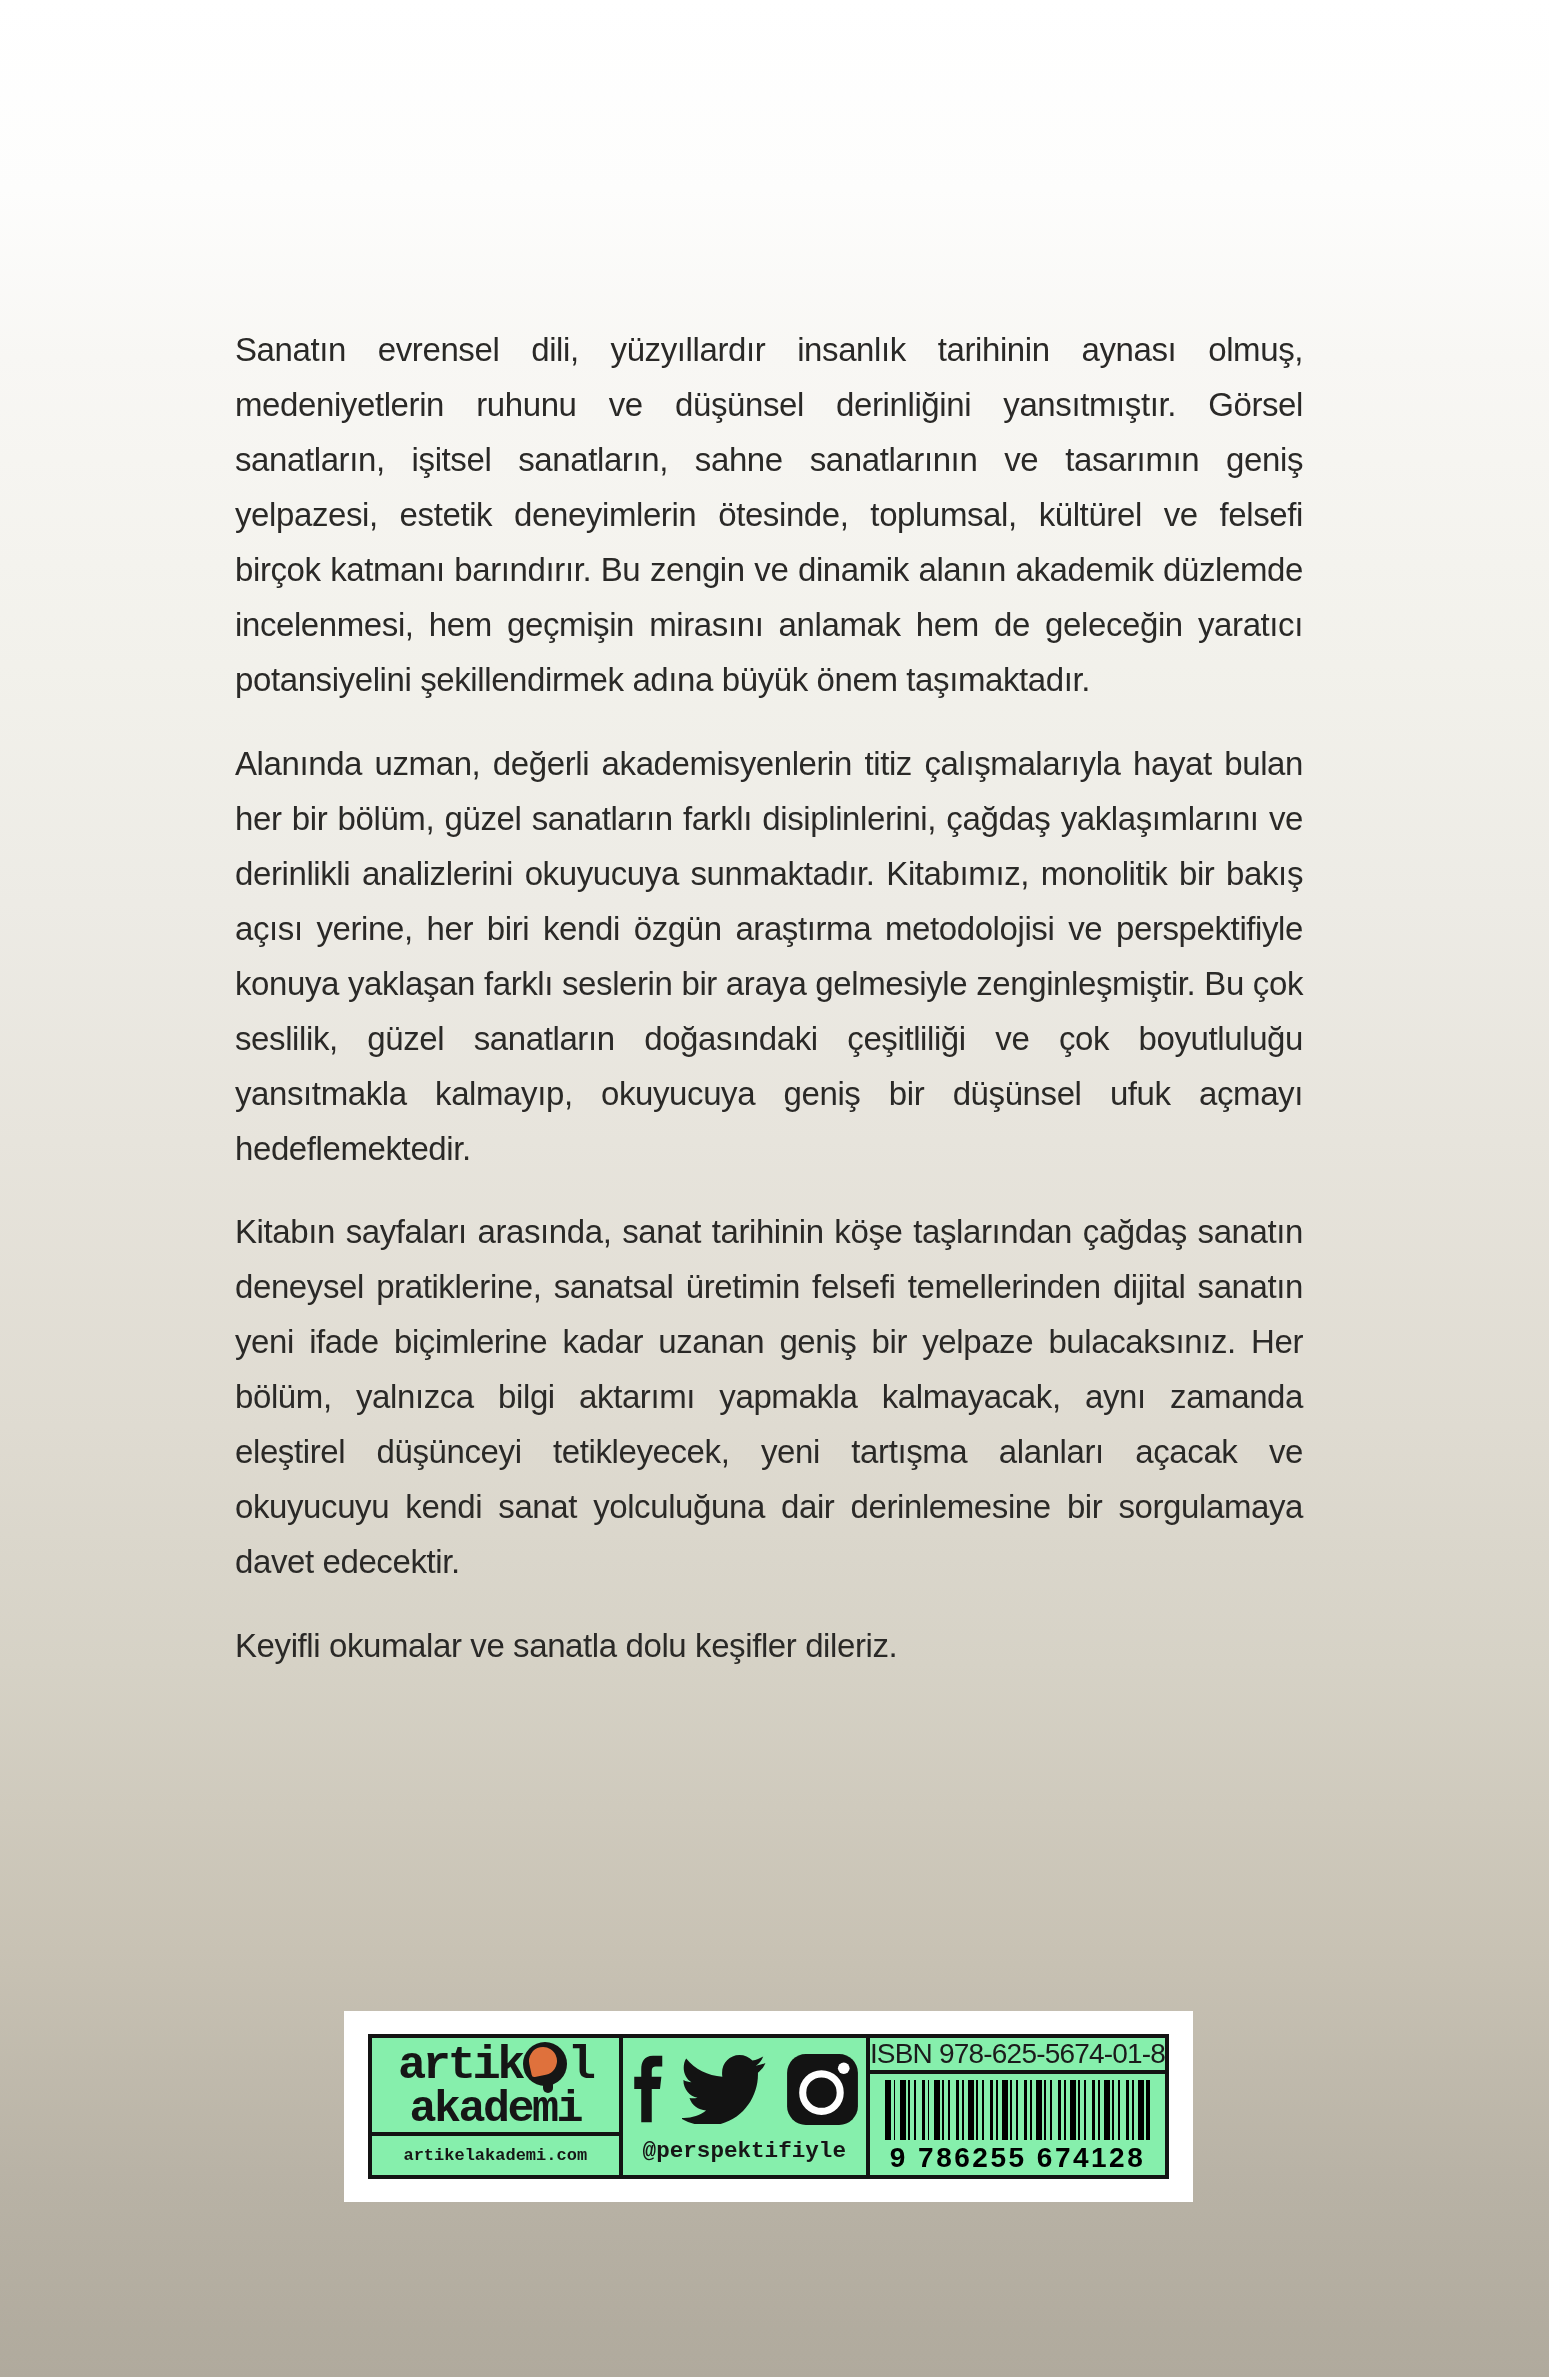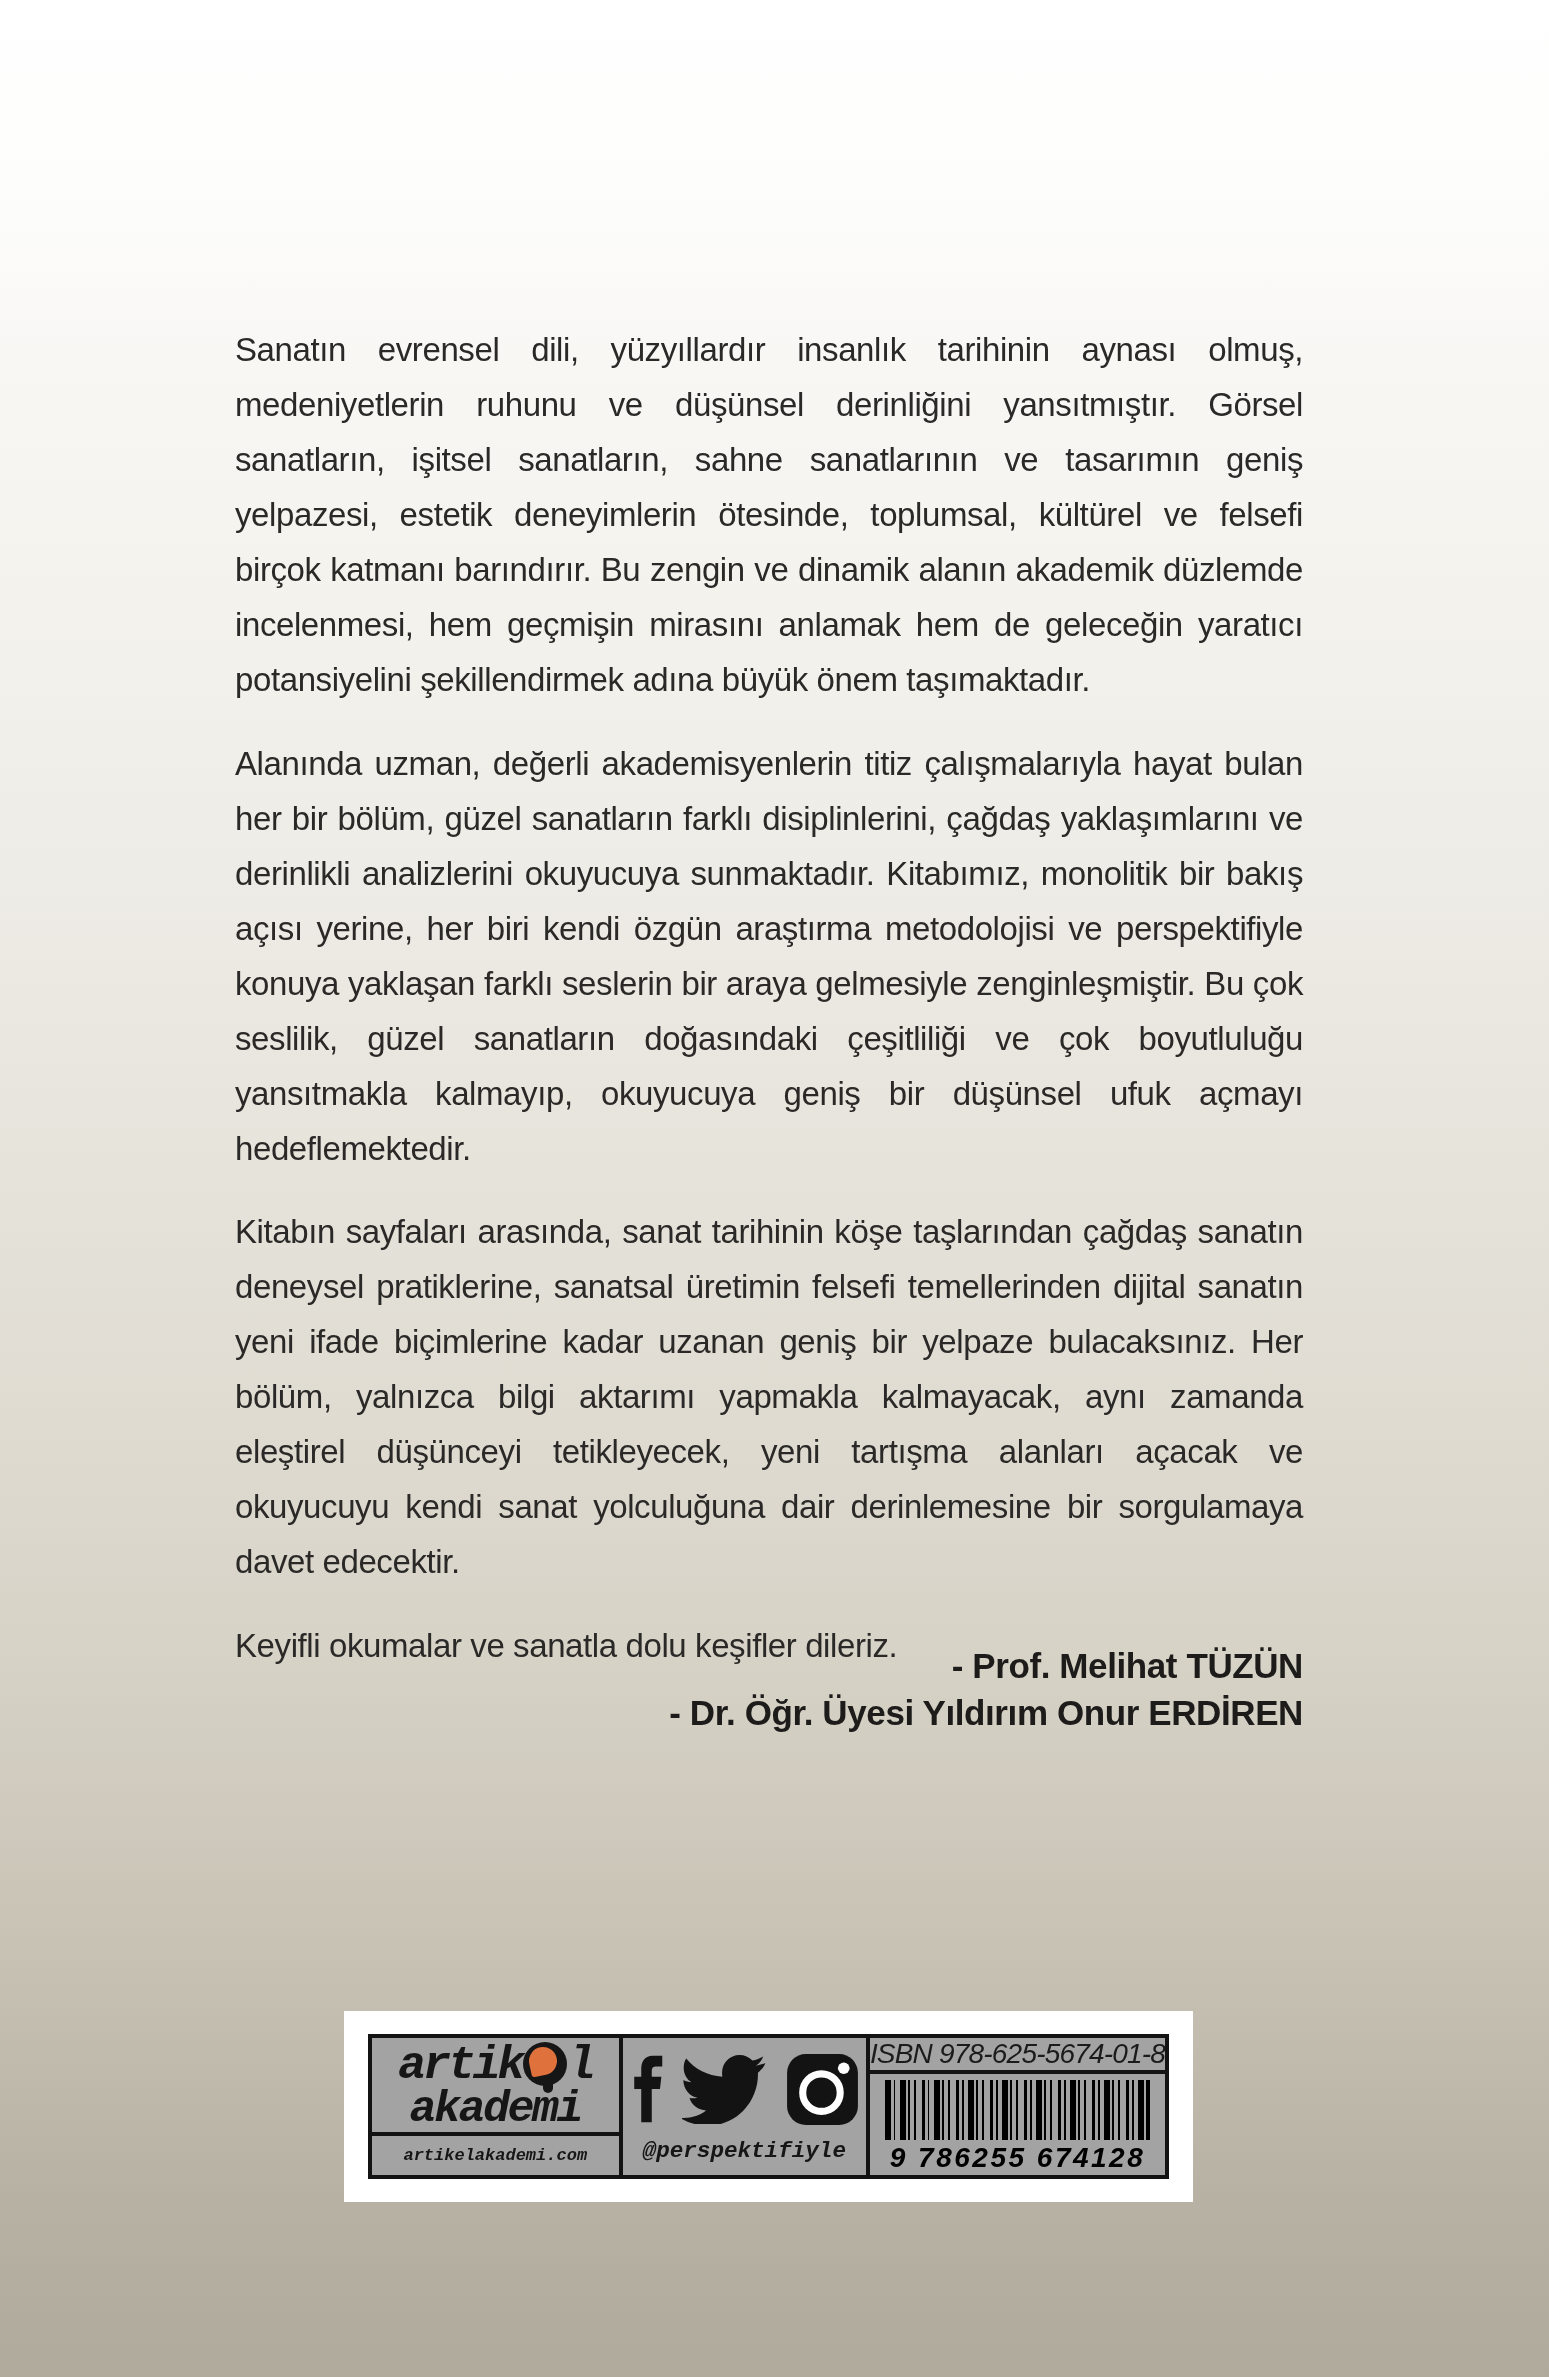--- a/index.html
+++ b/index.html
@@ -67,22 +67,21 @@
     background: #ffffff;
   }
   .inner-table {
     position: absolute;
     left: 24px;
     right: 24px;
     top: 22.6px;
     bottom: 22.6px;
     display: flex;
     border: 4.2px solid #131313;
-    background: #a3a3a3;
-    font-style: italic;
+    background: #86efac;
   }
   .col { position: relative; }
   .col-logo   { width: 31.6%; border-right: 4.2px solid #131313; display: flex; flex-direction: column; }
   .col-social { width: 31.2%; border-right: 4.2px solid #131313; display: flex; flex-direction: column; align-items: center; }
   .col-isbn   { width: 37.2%; display: flex; flex-direction: column; }
 
   
   .logo-area {
     flex: 1;
     display: flex;
@@ -199,24 +198,20 @@
 
 <div class="page">
 
   <section class="text-block">
     <p>Sanatın evrensel dili, yüzyıllardır insanlık tarihinin aynası olmuş, medeniyetlerin ruhunu ve düşünsel derinliğini yansıtmıştır. Görsel sanatların, işitsel sanatların, sahne sanatlarının ve tasarımın geniş yelpazesi, estetik deneyimlerin ötesinde, toplumsal, kültürel ve felsefi birçok katmanı barındırır. Bu zengin ve dinamik alanın akademik düzlemde incelenmesi, hem geçmişin mirasını anlamak hem de geleceğin yaratıcı potansiyelini şekillendirmek adına büyük önem taşımaktadır.</p>
     <p>Alanında uzman, değerli akademisyenlerin titiz çalışmalarıyla hayat bulan her bir bölüm, güzel sanatların farklı disiplinlerini, çağdaş yaklaşımlarını ve derinlikli analizlerini okuyucuya sunmaktadır. Kitabımız, monolitik bir bakış açısı yerine, her biri kendi özgün araştırma metodolojisi ve perspektifiyle konuya yaklaşan farklı seslerin bir araya gelmesiyle zenginleşmiştir. Bu çok seslilik, güzel sanatların doğasındaki çeşitliliği ve çok boyutluluğu yansıtmakla kalmayıp, okuyucuya geniş bir düşünsel ufuk açmayı hedeflemektedir.</p>
     <p>Kitabın sayfaları arasında, sanat tarihinin köşe taşlarından çağdaş sanatın deneysel pratiklerine, sanatsal üretimin felsefi temellerinden dijital sanatın yeni ifade biçimlerine kadar uzanan geniş bir yelpaze bulacaksınız. Her bölüm, yalnızca bilgi aktarımı yapmakla kalmayacak, aynı zamanda eleştirel düşünceyi tetikleyecek, yeni tartışma alanları açacak ve okuyucuyu kendi sanat yolculuğuna dair derinlemesine bir sorgulamaya davet edecektir.</p>
     <p>Keyifli okumalar ve sanatla dolu keşifler dileriz.</p>
   </section>
 
-  <section class="signatures">
-    <div class="sig-line">- Prof. Melihat TÜZÜN</div>
-    <div class="sig-line">- Dr. Öğr. Üyesi Yıldırım Onur ERDİREN</div>
-  </section>
 
   <section class="publisher-box">
     <div class="inner-table">
 
       <div class="col col-logo">
         <div class="logo-area">
           <div class="logo-line1"><span>artik</span><span class="logo-e"></span><span>l</span></div>
           <div class="logo-line2">akademi</div>
         </div>
         <div class="url-strip">artikelakademi.com</div>

